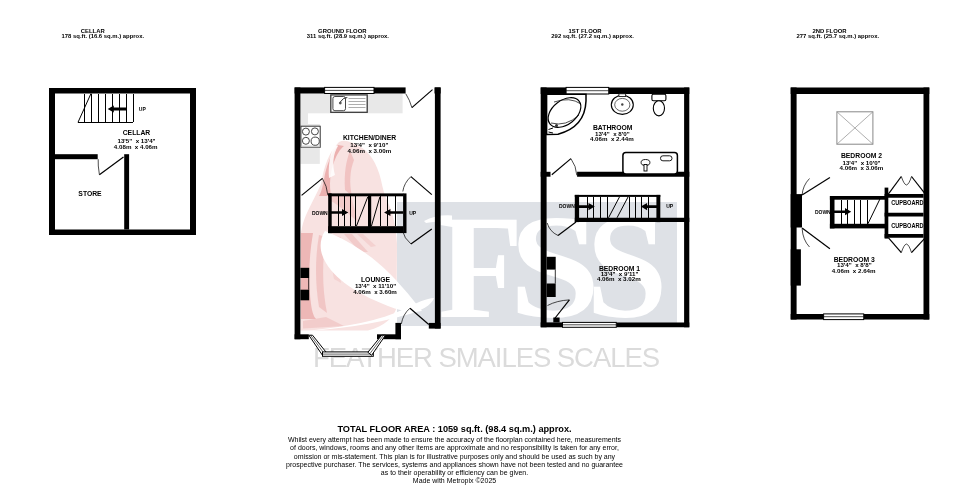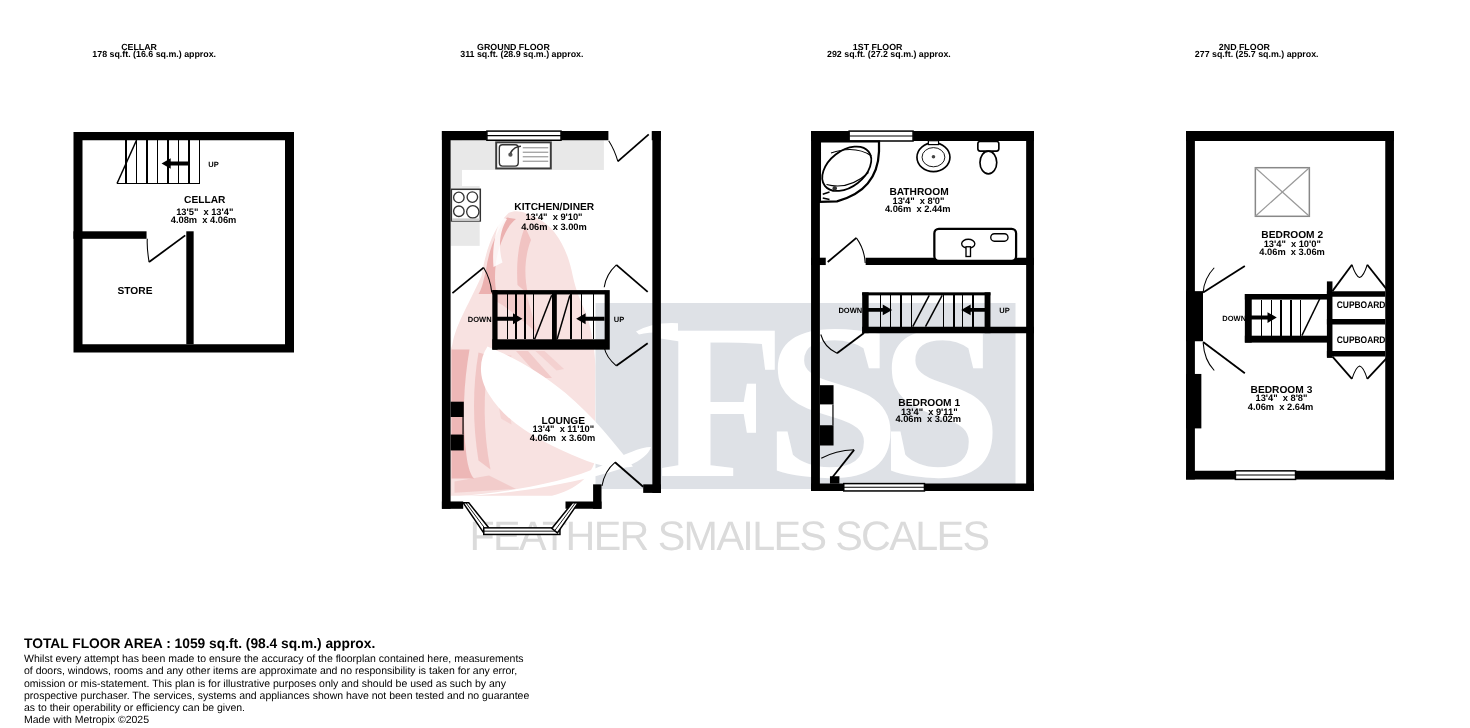--- a/index.html
+++ b/index.html
@@ -1,18 +1,18 @@
 <!DOCTYPE html>
 <html><head>
 <meta charset="utf-8">
 <style>
 html,body{margin:0;padding:0;background:#fff}
 #pg{position:relative;width:980px;height:485px;background:#fff;font-family:"Liberation Sans",sans-serif;overflow:hidden}
 #pg svg{position:absolute;top:0;left:0}
-.bt{position:absolute;left:16px;width:905px;color:#000}
+.bt{position:absolute;left:2px;width:905px;text-align:center;color:#000}
 </style>
 </head>
 <body>
 <div id="pg">
 <svg width="980" height="485" viewBox="0 0 980 485">
 
 <g id="wm">
 
   <path d="M339,142 C329,152 324,166 321,184 C311,206 304,216 301.5,230 L300.5,233 L300.5,330.5 L368,330.5 C385,326 393,318 396.5,308 L397,244 C396,226 393,214 389,205 C385,196 383,190 381,180 C377,163 369,151 359,146 C351,142 345,139 339,142 Z" fill="#f8e2e1"></path>
 

